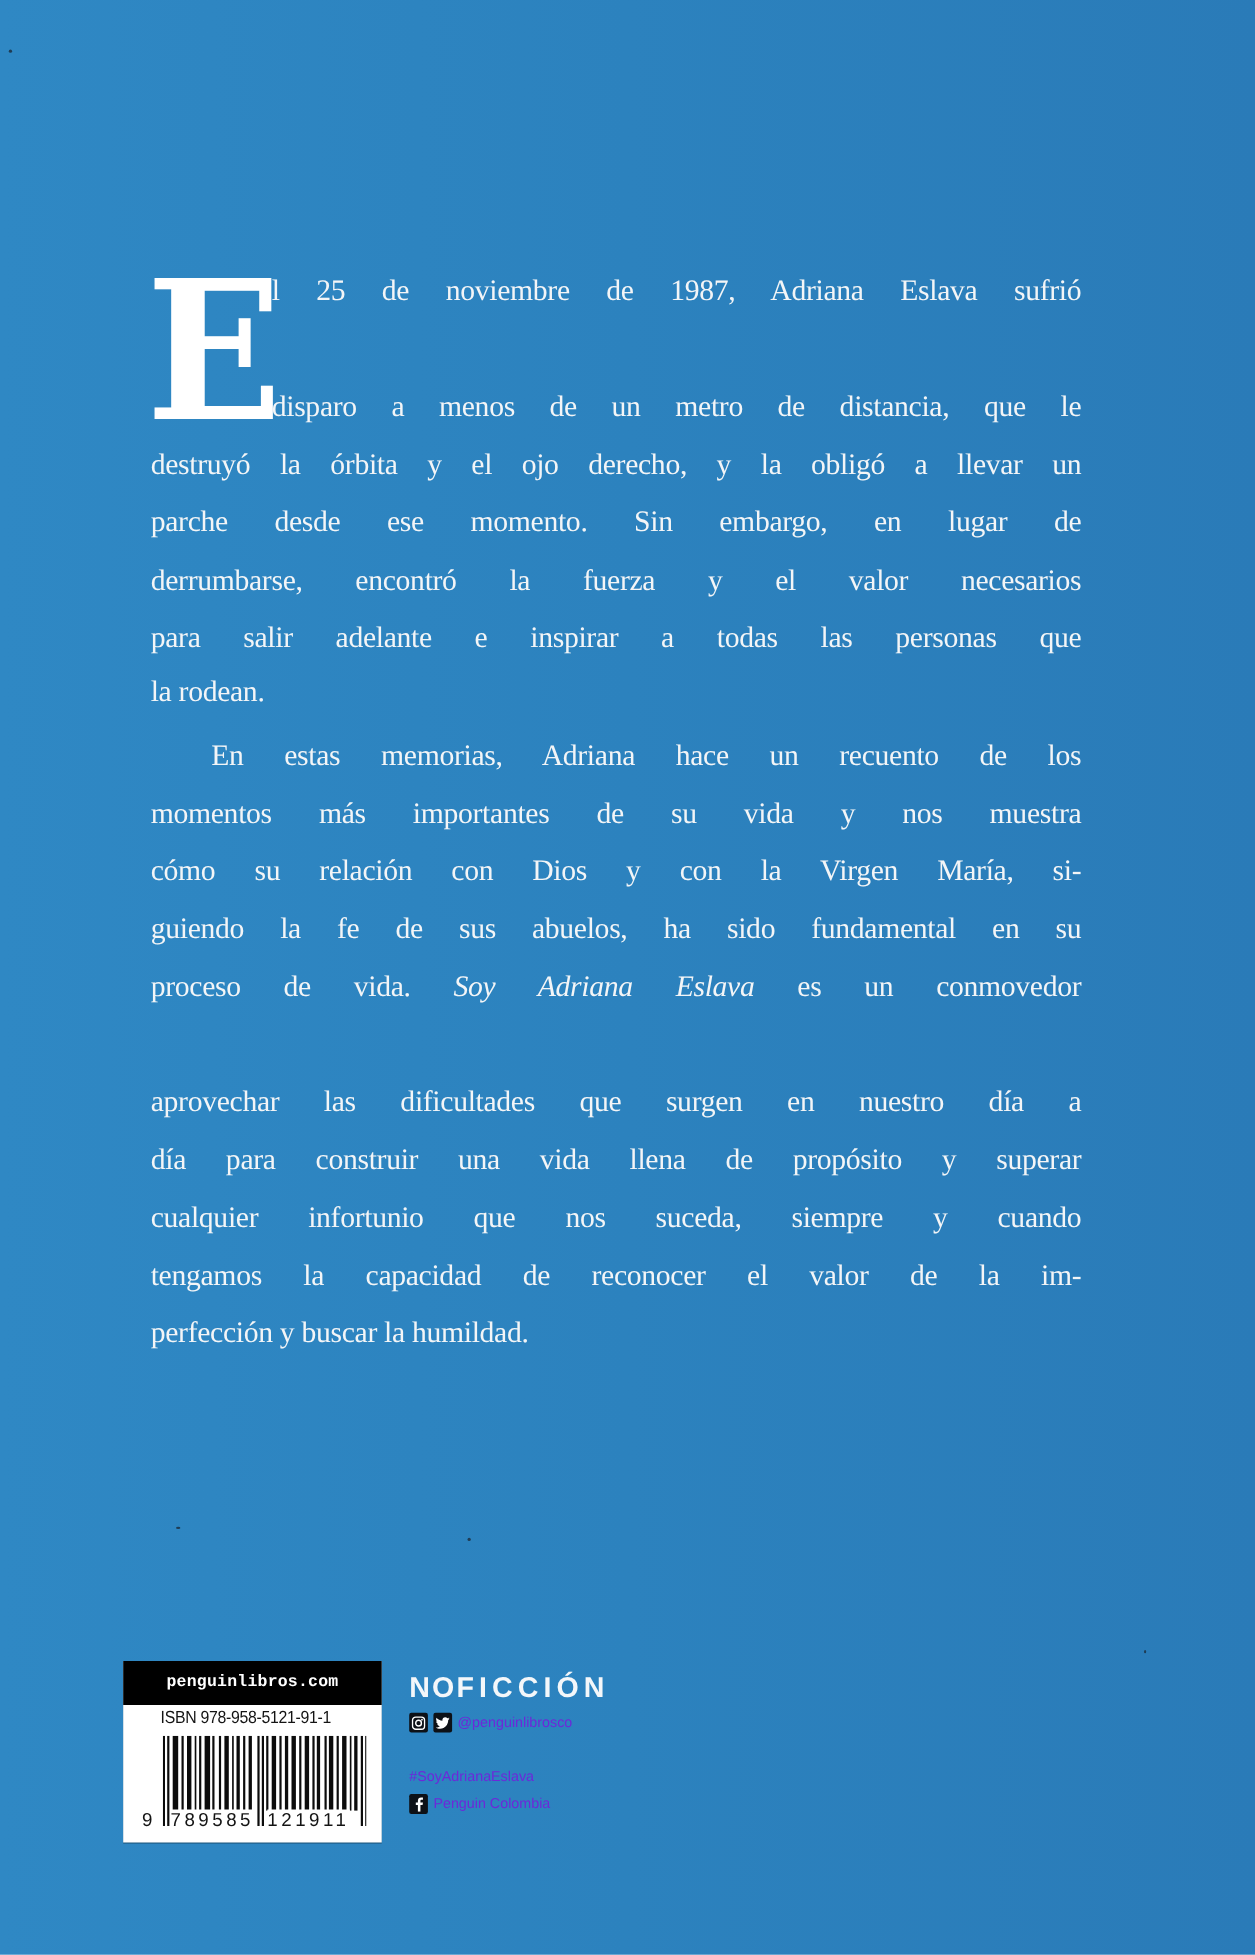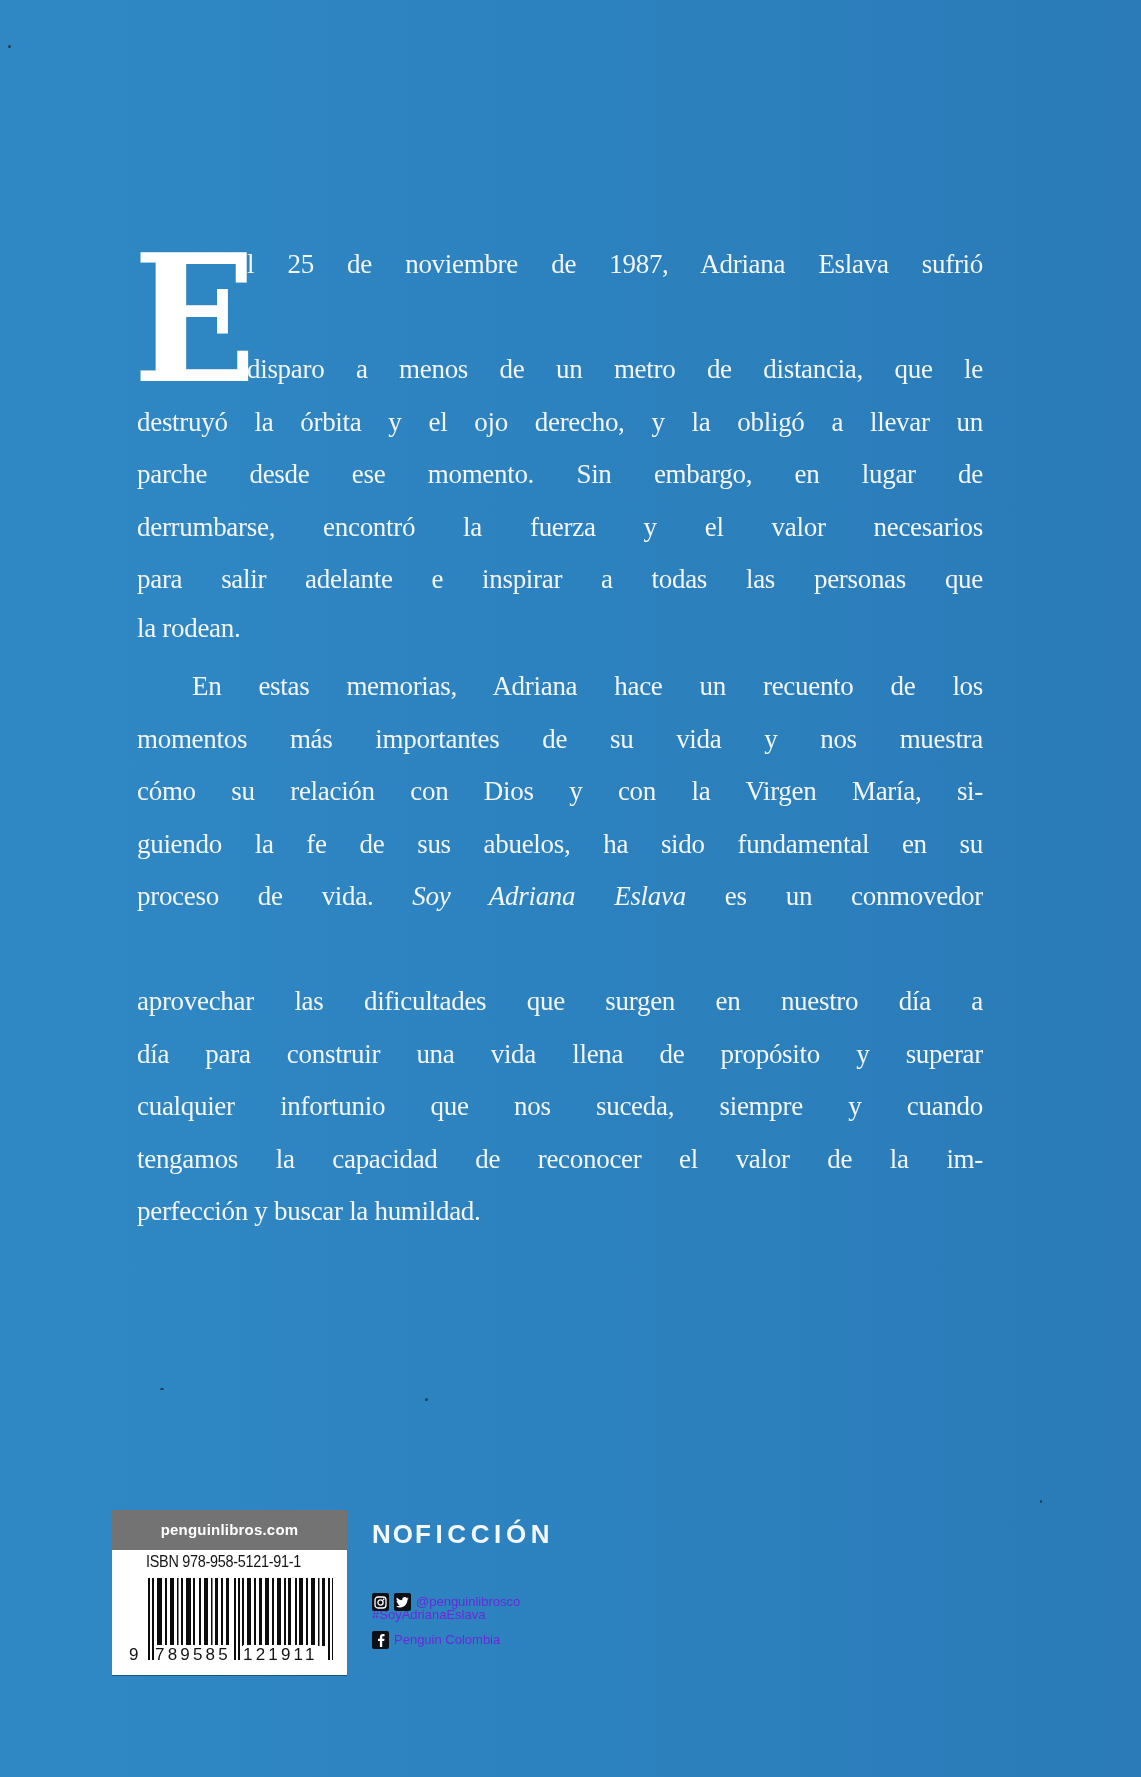--- a/index.html
+++ b/index.html
@@ -64,23 +64,23 @@
     position: absolute;
     left: 112px;
     top: 1510px;
     width: 235px;
     height: 165px;
     background: #ffffff;
     box-shadow: 0 1px 0 rgba(0,0,0,0.35);
   }
   .barcode-header {
     height: 40px;
-    background: #737373;
+    background: #000000;
     color: #ffffff;
-    font-family: Liberation Sans, sans-serif;
+    font-family: Liberation Mono, monospace;
     font-weight: bold;
     font-size: 15px;
     line-height: 40px;
     text-align: center;
     letter-spacing: 0.2px;
   }
   .isbn-text {
     position: absolute;
     left: 34px;
     top: 43px;
@@ -235,21 +235,21 @@
     <span>#SoyAdrianaEslava</span>
   </div>
   <div class="social" style="top:1630px">
     <span class="icon-box">
       <svg width="10" height="14" viewBox="0 0 10 14">
           <path d="M6.2 14V8h2l.3-2.3H6.2V4.3c0-.7.2-1.1 1.1-1.1h1.2V1.1C8.3 1.1 7.6 1 6.8 1 5 1 3.9 2.1 3.9 4v1.7H2V8h1.9v6z" fill="#ffffff"></path>
         </svg>
     </span>
     <span>Penguin Colombia</span>
   </div>
-  <div class="social" style="top:1592px">
+  <div class="social" style="top:1556px">
     <span class="icon-box">
       <svg width="13" height="13" viewBox="0 0 13 13">
           <rect x="1" y="1" width="11" height="11" rx="3" fill="none" stroke="#ffffff" stroke-width="1.3"></rect>
           <circle cx="6.5" cy="6.5" r="2.6" fill="none" stroke="#ffffff" stroke-width="1.3"></circle>
           <circle cx="9.6" cy="3.4" r="0.8" fill="#ffffff"></circle>
         </svg>
     </span>
     <span class="icon-box">
       <svg width="13" height="11" viewBox="0 0 24 20">
           <path d="M23.6 2.4c-.9.4-1.8.6-2.8.8 1-.6 1.8-1.6 2.1-2.7-.9.6-2 1-3.1 1.2C18.9.7 17.6 0 16.2 0c-2.7 0-4.8 2.2-4.8 4.8 0 .4 0 .8.1 1.1C7.5 5.7 3.9 3.8 1.6.9c-.4.7-.7 1.6-.7 2.4 0 1.7.9 3.2 2.2 4-.8 0-1.5-.2-2.2-.6v.1c0 2.3 1.7 4.3 3.9 4.7-.4.1-.8.2-1.3.2-.3 0-.6 0-.9-.1.6 1.9 2.4 3.3 4.5 3.4-1.7 1.3-3.7 2.1-6 2.1H0c2.1 1.4 4.7 2.2 7.4 2.2 8.9 0 13.7-7.4 13.7-13.7v-.6c.9-.7 1.8-1.6 2.5-2.6z" fill="#ffffff"></path>

